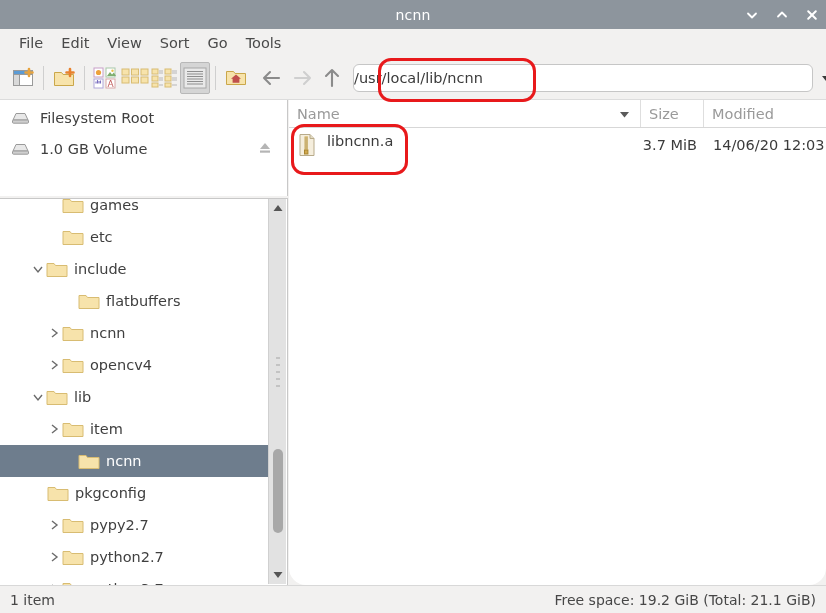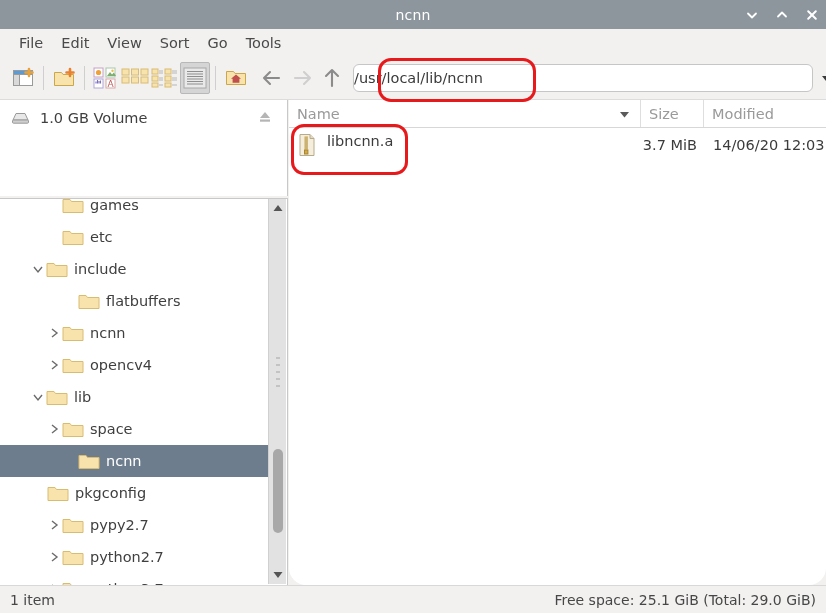--- a/index.html
+++ b/index.html
@@ -301,20 +301,29 @@
         <svg width="13" height="13" viewBox="0 0 13 13">
           <path d="M2 4 L6.5 9.5 L11 4 Z" fill="#3a3a3a"></path>
         </svg>
       </div>
     </div>
   </div>
 
   <div class="places">
 
 
+    <div class="place-row">
+      <span class="place-icon">
+        <svg width="21" height="18" viewBox="0 0 21 18">
+          <path d="M3 11 L6 4.5 h9 L18 11 z" fill="#e8e8e8" stroke="#9a9a9a"></path>
+          <rect x="2.5" y="11" width="16" height="3.2" rx="1" fill="#cfcfcf" stroke="#9a9a9a"></rect>
+        </svg>
+      </span>
+      <span>Filesystem Root</span>
+    </div>
 
     <div class="place-row">
       <span class="place-icon">
         <svg width="21" height="18" viewBox="0 0 21 18">
           <path d="M3 11 L6 4.5 h9 L18 11 z" fill="#e8e8e8" stroke="#9a9a9a"></path>
           <rect x="2.5" y="11" width="16" height="3.2" rx="1" fill="#cfcfcf" stroke="#9a9a9a"></rect>
         </svg>
       </span>
       <span>1.0 GB Volume</span>
       <span class="eject">
@@ -419,21 +428,21 @@
         <span class="expander">
           <svg width="12" height="12" viewBox="0 0 12 12">
             <path d="M4 2 L9 6 L4 10" fill="none" stroke="#6b6b6b" stroke-width="1.4"></path>
           </svg>
         </span>
         <span class="tree-folder">
           <svg width="22" height="17" viewBox="0 0 22 17">
               <path d="M1 2.5 h7 l1.5 2 h11.5 v11 h-20 z" fill="#f7e3ab" stroke="#d8bc72"></path>
             </svg>
         </span>
-        <span class="tree-label">space</span>
+        <span class="tree-label">item</span>
       </div>
 
       <div class="tree-row selected" style="padding-left:62px">
         <span class="expander"></span>
         <span class="tree-folder">
           <svg width="22" height="17" viewBox="0 0 22 17">
               <path d="M1 2.5 h7 l1.5 2 h11.5 v11 h-20 z" fill="#f7e3ab" stroke="#d8bc72"></path>
             </svg>
         </span>
         <span class="tree-label">ncnn</span>
@@ -551,16 +560,16 @@
       <div class="file-size">3.7 MiB</div>
       <div class="file-mod">14/06/20 12:03</div>
     </div>
   </div>
 
   <div class="annot" style="left:378px; top:58px; width:152px; height:38px;"></div>
   <div class="annot" style="left:291px; top:124px; width:111px; height:45px;"></div>
 
   <div class="statusbar">
     <span>1 item</span>
-    <span>Free space: 25.1 GiB (Total: 29.0 GiB)</span>
+    <span>Free space: 19.2 GiB (Total: 21.1 GiB)</span>
   </div>
 
 </div>
 
 </body></html>

